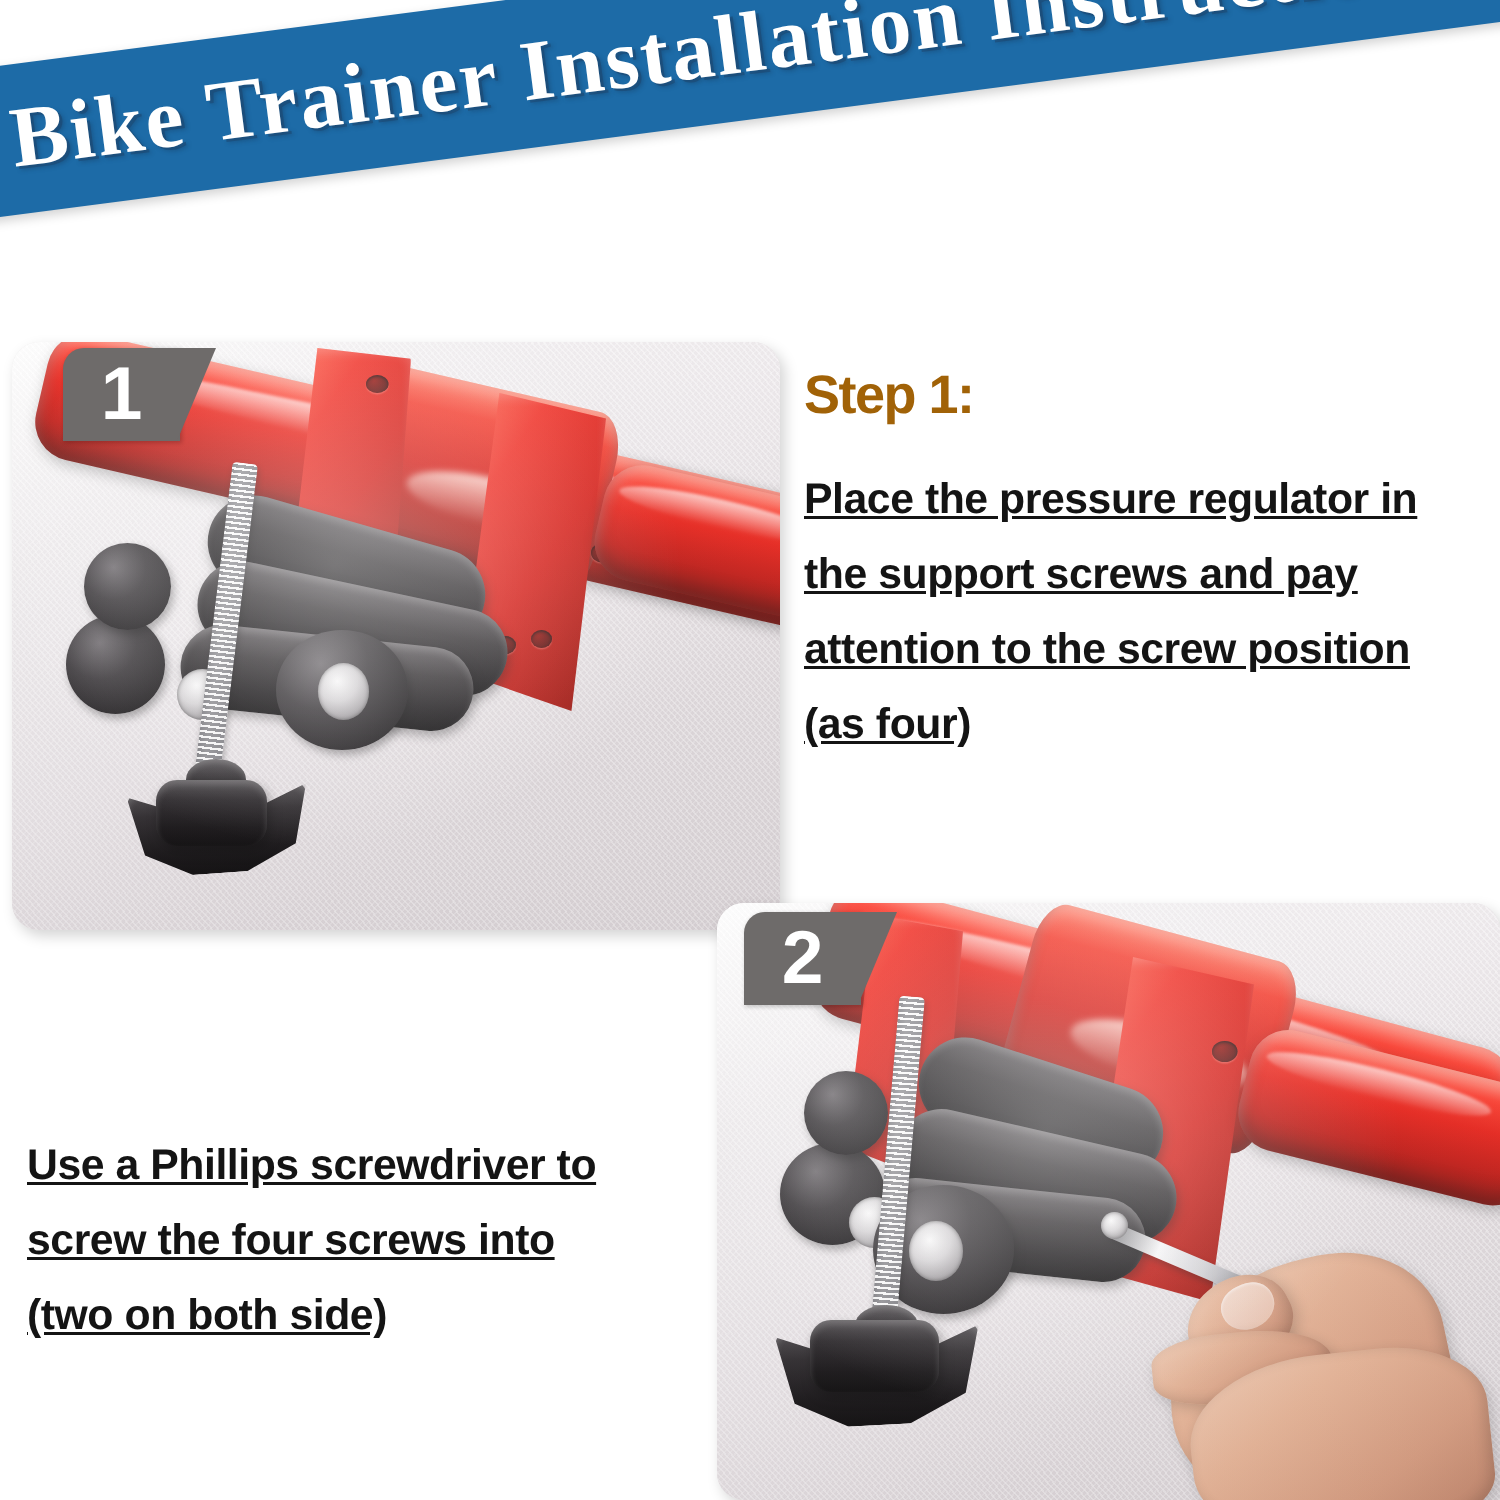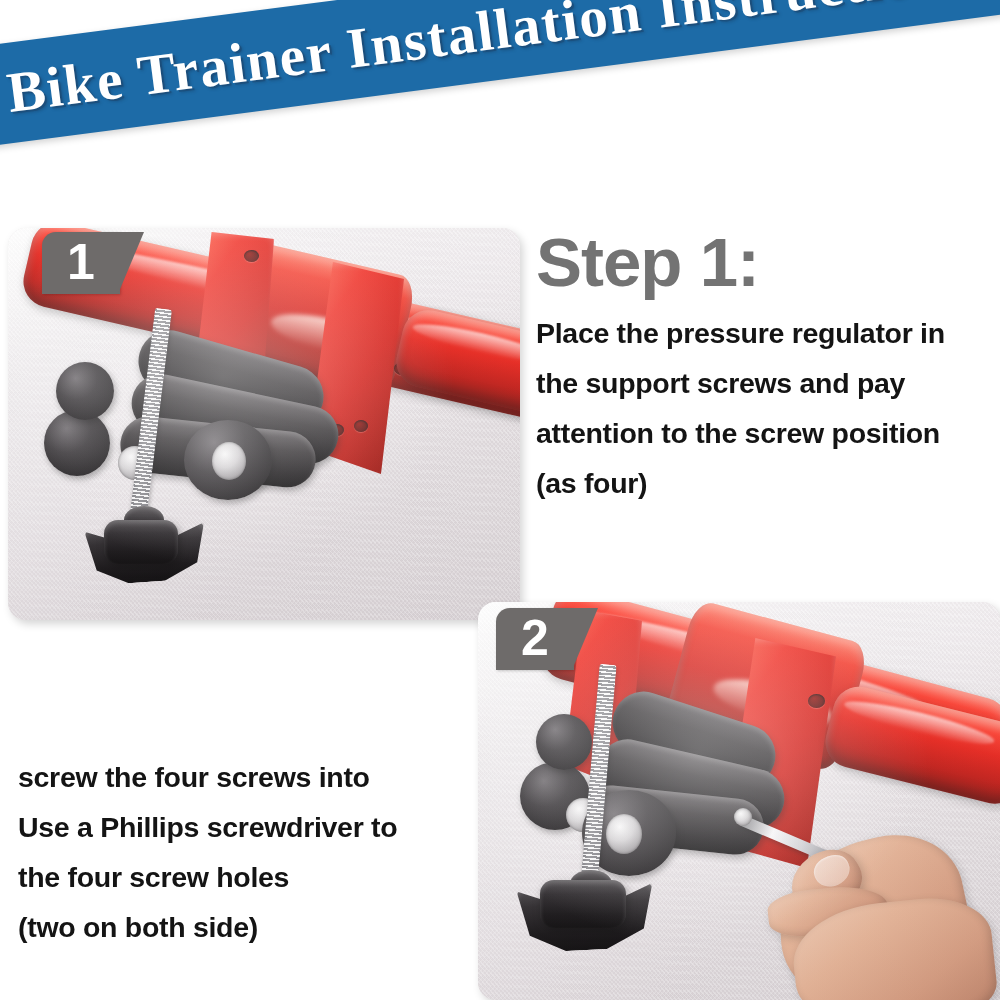--- a/index.html
+++ b/index.html
@@ -258,33 +258,34 @@
   #badge-2 { left: 496px; top: 608px; }
 
   
   .step-block { position: absolute; }
   #text-1 { left: 536px; top: 232px; width: 452px; }
   #text-2 { left: 18px;  top: 738px; width: 440px; }
 
   .step-heading {
     font-family: "Liberation Sans", sans-serif;
     font-weight: bold;
-    font-size: 69px;
+    font-size: 36px;
     line-height: 62px;
-    color: #737373;
+    color: #a16207;
     letter-spacing: -1px;
   }
   .step-body {
     margin-top: 14px;
     font-family: "Liberation Sans", sans-serif;
     font-weight: bold;
     font-size: 28.5px;
     line-height: 50px;
     color: #141414;
     letter-spacing: -0.3px;
+    text-decoration: underline;
   }
   .step-body .ln { display: block; white-space: nowrap; }
 </style>
 </head>
 <body>
 
 <div id="page">
 
   <div class="banner-wrap">
     <div class="banner-bg"></div>
@@ -419,20 +420,19 @@
     <div class="step-body">
       <span class="ln">Place the pressure regulator in</span>
       <span class="ln">the support screws and pay</span>
       <span class="ln">attention to the screw position</span>
       <span class="ln">(as four)</span>
     </div>
   </div>
 
   <div class="step-block" id="text-2">
     <div class="step-body">
+      <span class="ln">Use a Phillips screwdriver to</span>
       <span class="ln">screw the four screws into</span>
-      <span class="ln">Use a Phillips screwdriver to</span>
-      <span class="ln">the four screw holes</span>
       <span class="ln">(two on both side)</span>
     </div>
   </div>
 
 </div>
 
 </body></html>

